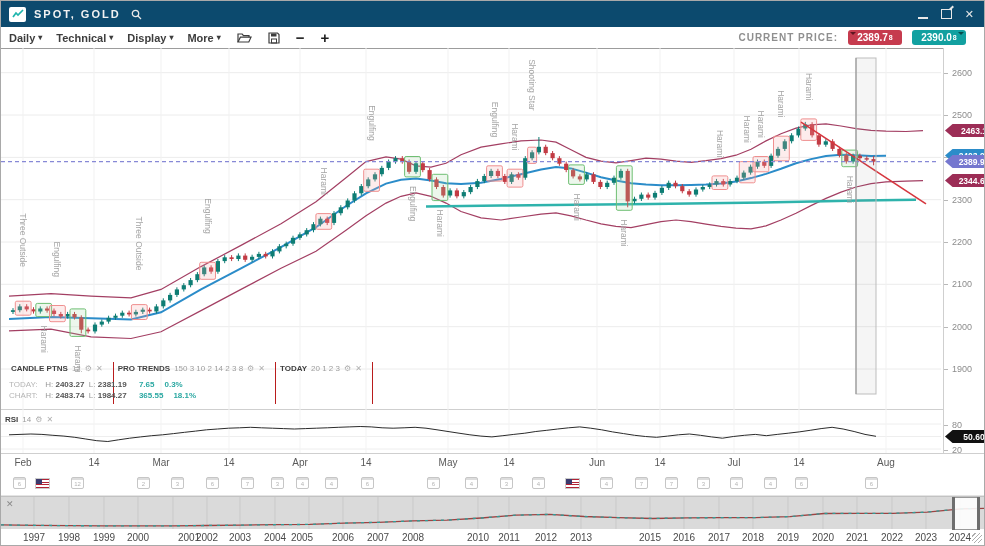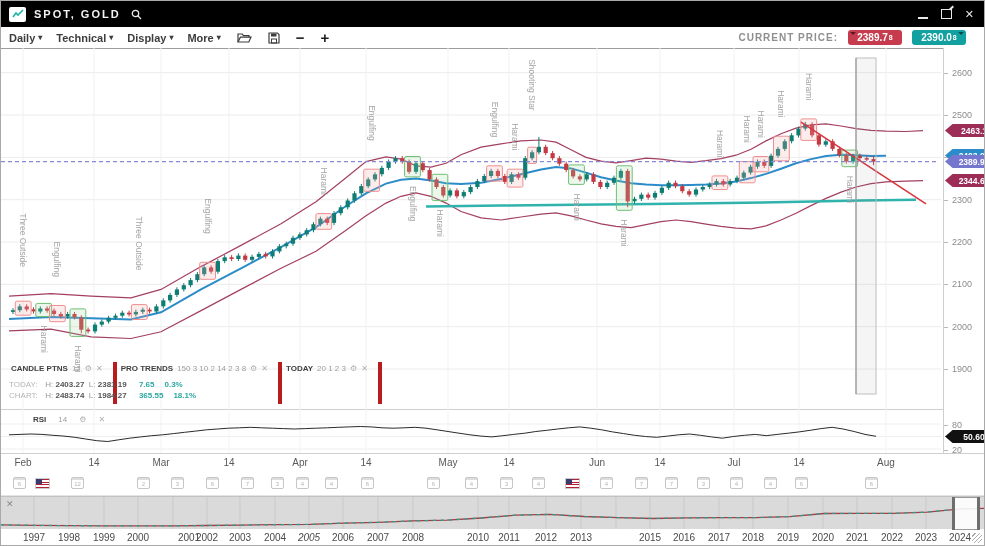--- a/index.html
+++ b/index.html
@@ -1,18 +1,18 @@
 <!DOCTYPE html>
 <html><head>
 <meta charset="utf-8">
 <style>
   html,body{margin:0;padding:0;background:#fff;font-family:"Liberation Sans",sans-serif;}
   .window{position:relative;width:985px;height:546px;overflow:hidden;background:#fff;border:1px solid #a9a9a9;box-sizing:border-box;}
   
-  .titlebar{position:absolute;left:0;top:0;width:100%;height:26px;background:#000000;display:flex;align-items:center;}
+  .titlebar{position:absolute;left:0;top:0;width:100%;height:26px;background:#0c4a6e;display:flex;align-items:center;}
   .logo-box{width:17px;height:15px;background:#fff;border-radius:2px;margin:0 8px 0 8px;display:flex;align-items:center;justify-content:center;}
   .app-title{color:#f2f2f2;font-size:11px;font-weight:bold;letter-spacing:2px;}
   .search-ic{margin-left:10px;display:flex;}
   .winctl{position:absolute;right:10px;top:0;height:26px;display:flex;align-items:center;gap:13px;}
   .winctl .mini{width:10px;height:1px;border-bottom:2px solid #e8e8e8;margin-top:6px;}
   .winctl .pop{width:9px;height:8px;border:1.5px solid #e8e8e8;position:relative;}
   .winctl .pop:after{content:"";position:absolute;right:-3px;top:-3px;width:5px;height:2px;background:#e8e8e8;transform:rotate(-45deg);}
   .winctl .clo{color:#e8e8e8;font-size:11px;line-height:1;}
   
   .toolbar{position:absolute;left:0;top:26px;width:100%;height:21px;background:#fff;border-bottom:1px solid #9c9c9c;display:flex;align-items:center;}
@@ -29,30 +29,30 @@
   .badge.ask:after{content:"";position:absolute;right:2px;top:2px;border:3px solid transparent;border-top-color:#084c4c;}
   
   .chart-area{position:absolute;left:0;top:47px;width:985px;height:361px;border-bottom:1px solid #cfcfcf;}
   .rsi-pane{position:absolute;left:0;top:408px;width:985px;height:44px;border-bottom:1px solid #cfcfcf;}
   .axis-col{position:absolute;left:942px;top:47px;width:43px;height:405px;border-left:1px solid #cfcfcf;background:#fff;z-index:3;}
   .ytick{position:absolute;left:8px;font-size:9px;color:#8c8c8c;}
   .ytick:before{content:"";position:absolute;left:-8px;top:5px;width:4px;border-top:1px solid #b8b8b8;}
   .axis-badge{position:absolute;left:944px;z-index:5;height:13px;min-width:42px;color:#fff;font-size:8.5px;font-weight:bold;display:flex;align-items:center;justify-content:center;padding:0 4px 0 8px;clip-path:polygon(0 50%,14% 0,100% 0,100% 100%,14% 100%);border-radius:2px;}
   
   .legend-row{position:absolute;left:6px;top:314px;display:flex;z-index:2;font-size:8px;align-items:center;}
-  .lg-group{display:flex;align-items:center;gap:4px;padding:0 10px 0 4px;border-right:4px solid #b91c1c;height:40px;align-items:flex-start;padding-top:2px;}
+  .lg-group{display:flex;align-items:center;gap:4px;padding:0 10px 0 4px;border-right:1px solid #b91c1c;height:40px;align-items:flex-start;padding-top:2px;}
   .lg-name{font-weight:bold;color:#3f3f3f;}
   .lg-par{color:#9e9e9e;}
   .lg-ic{color:#b0b0b0;font-size:8px;cursor:pointer;}
   .stats{position:absolute;left:8px;top:331px;z-index:2;font-size:8px;line-height:11px;}
   .stats .lab{color:#b5b5b5;display:inline-block;width:34px;}
   .stats .hl{color:#9a9a9a;}
   .stats .val{color:#555;font-weight:bold;}
   .stats .chg{color:#2ba8a2;font-weight:bold;display:inline-block;margin-left:10px;}
-  .rsi-legend{position:absolute;left:32px;top:6px;z-index:2;font-size:8px;display:flex;gap:12px;align-items:center;}
+  .rsi-legend{position:absolute;left:4px;top:6px;z-index:2;font-size:8px;display:flex;gap:4px;align-items:center;}
   
   .xaxis{position:absolute;left:0;top:452px;width:854px;height:20px;}
   .xlab{position:absolute;top:4px;font-size:10px;color:#5a5a5a;transform:translateX(-50%);}
   .events{position:absolute;left:0;top:472px;width:985px;height:22px;border-bottom:1px solid #e4e4e4;}
   .cal{position:absolute;top:4px;width:13px;height:12px;border:1px solid #c6c6c6;border-radius:2px;box-sizing:border-box;font-size:6px;color:#b5b5b5;text-align:center;line-height:13px;background:linear-gradient(#ddd 0 2px,#fff 2px);cursor:pointer;}
   .flag{position:absolute;top:5px;width:13px;height:9px;background:repeating-linear-gradient(#b22234 0 1.3px,#fff 1.3px 2.6px);border:0.5px solid #ccc;cursor:pointer;}
   .flag i{position:absolute;left:0;top:0;width:6px;height:4.5px;background:#3c3b6e;}
   .navigator{position:absolute;left:0;top:495px;width:985px;height:33px;background:#dadada;border-top:1px solid #c2c2c2;border-bottom:1px solid #bdbdbd;}
   .nav-close{position:absolute;left:5px;top:2px;font-size:9px;color:#8a8a8a;z-index:4;cursor:pointer;}
   .nav-sel{position:absolute;top:0;height:33px;background:rgba(255,255,255,0.88);border:1px solid #9a9a9a;box-sizing:border-box;z-index:3;}
@@ -631,21 +631,21 @@
 
   <div class="years" id="years">
       <div class="ylab" style="left: 33px;">1997</div>
       <div class="ylab" style="left: 68px;">1998</div>
       <div class="ylab" style="left: 103px;">1999</div>
       <div class="ylab" style="left: 137px;">2000</div>
       <div class="ylab" style="left: 188px;">2001</div>
       <div class="ylab" style="left: 206px;">2002</div>
       <div class="ylab" style="left: 239px;">2003</div>
       <div class="ylab" style="left: 274px;">2004</div>
-      <div class="ylab" style="left: 308px; font-style: italic;">2005</div>
+      <div class="ylab" style="left: 301px;">2005</div>
       <div class="ylab" style="left: 342px;">2006</div>
       <div class="ylab" style="left: 377px;">2007</div>
       <div class="ylab" style="left: 412px;">2008</div>
       <div class="ylab" style="left: 477px;">2010</div>
       <div class="ylab" style="left: 508px;">2011</div>
       <div class="ylab" style="left: 545px;">2012</div>
       <div class="ylab" style="left: 580px;">2013</div>
       <div class="ylab" style="left: 615px; margin-top: 40px;">2014</div>
       <div class="ylab" style="left: 649px;">2015</div>
       <div class="ylab" style="left: 683px;">2016</div>

